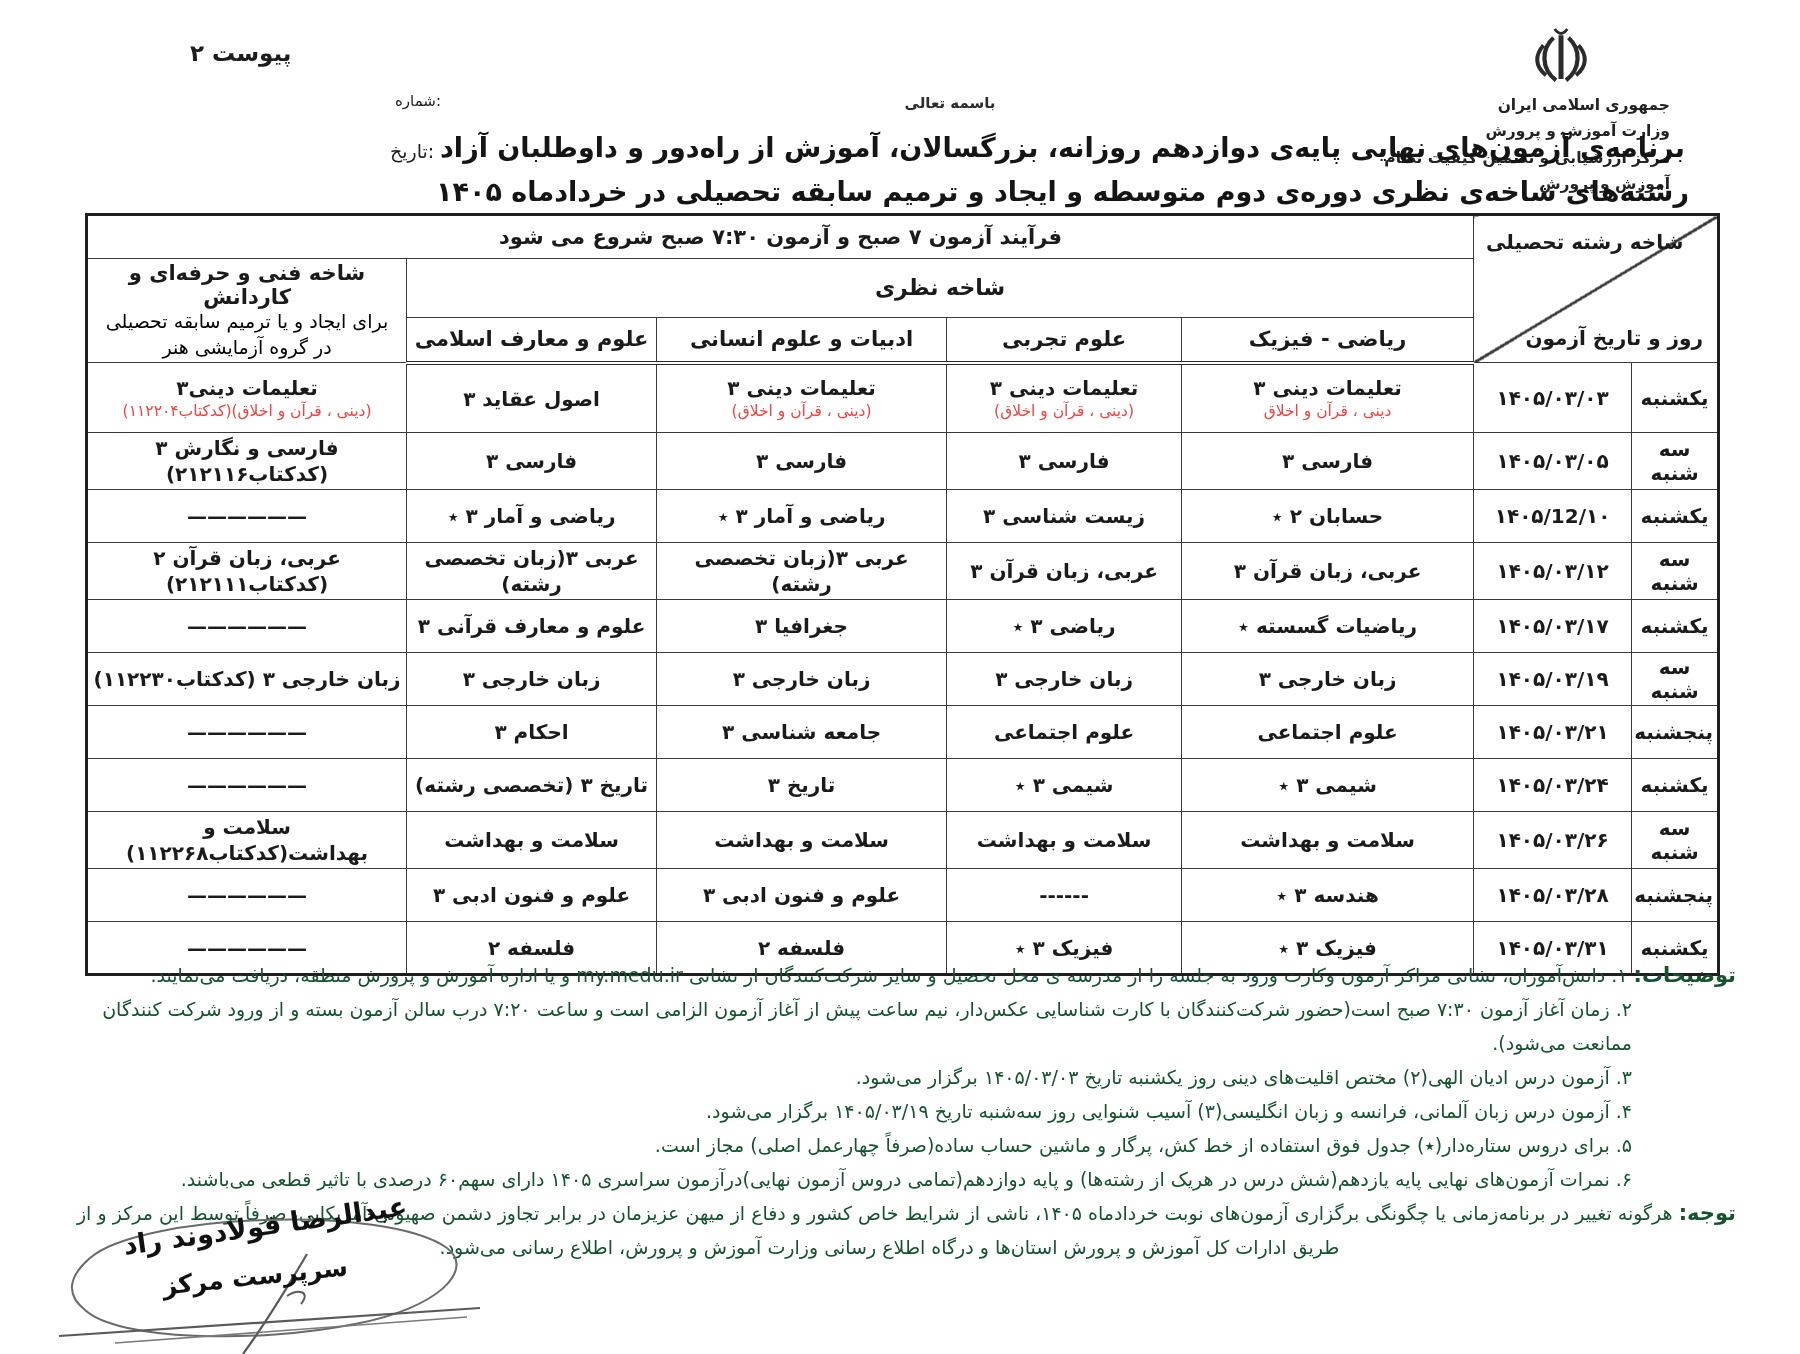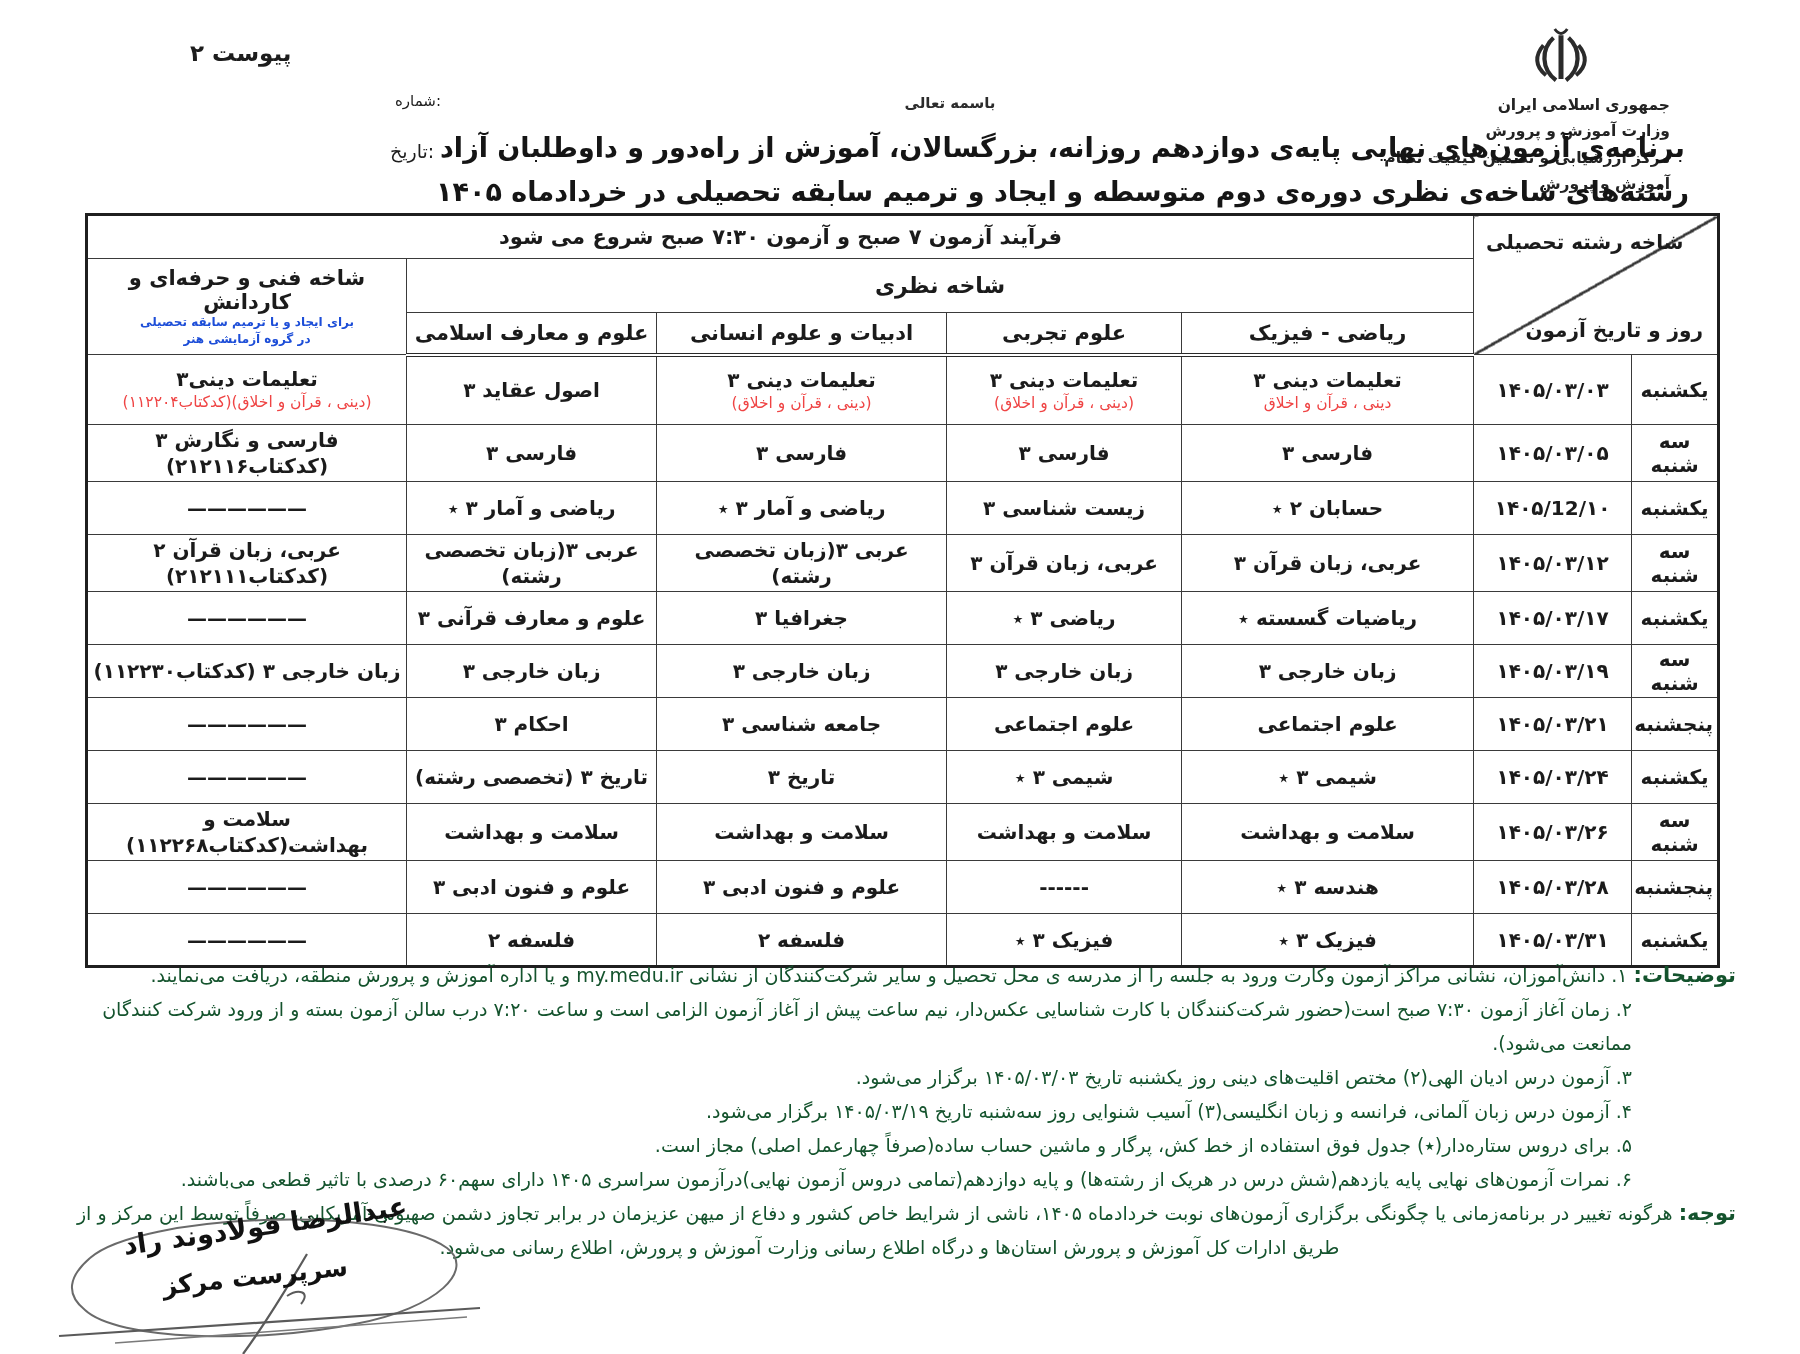--- a/index.html
+++ b/index.html
@@ -31,21 +31,21 @@
   }
   table.exam{border:3px solid #1f1f1f;}
   td.dblR{border-left:4px double #2a2a2a;}           
   tr.rC td, td.fanni-head, td.corner{border-bottom:4px double #2a2a2a;}
   tr.rA{height:44px;} tr.rB{height:54px;} tr.rC{height:42px;}
   tr.drow{height:53px;} tr.drow.tall{height:70px;}
   td.process{font-size:21px;font-weight:bold;}
   td.nazari{font-size:22px;font-weight:bold;}
   td.colh{font-size:21px;font-weight:bold;}
   td.fanni-head .fh-main{font-size:21px;font-weight:bold;}
-  td.fanni-head .fh-sub{font-size:12px;font-weight:bold;color:#1d4ed8;line-height:1.35;}
+  td.fanni-head .fh-sub{font-size:19px;font-weight:normal;color:#000000;line-height:1.35;}
   td.day{font-size:20px;font-weight:bold;padding:2px 1px;}
   td.date{font-size:20px;font-weight:bold;letter-spacing:.5px;}
   td.subj .m{font-size:20px;font-weight:bold;line-height:1.3;}
   td.subj .s{font-size:15.5px;font-weight:normal;color:#ef4444;line-height:1.3;}
   td.corner{position:relative;padding:0;
     background:linear-gradient(to top left,
       transparent calc(50% - 1.4px), #3a3a3a calc(50% - 1.4px),
       #3a3a3a calc(50% + 1.4px), transparent calc(50% + 1.4px));}
   td.corner .c-top{position:absolute;top:14px;left:12px;font-size:20px;font-weight:bold;text-align:right;}
   td.corner .c-bot{position:absolute;bottom:12px;right:14px;font-size:20px;font-weight:bold;}

